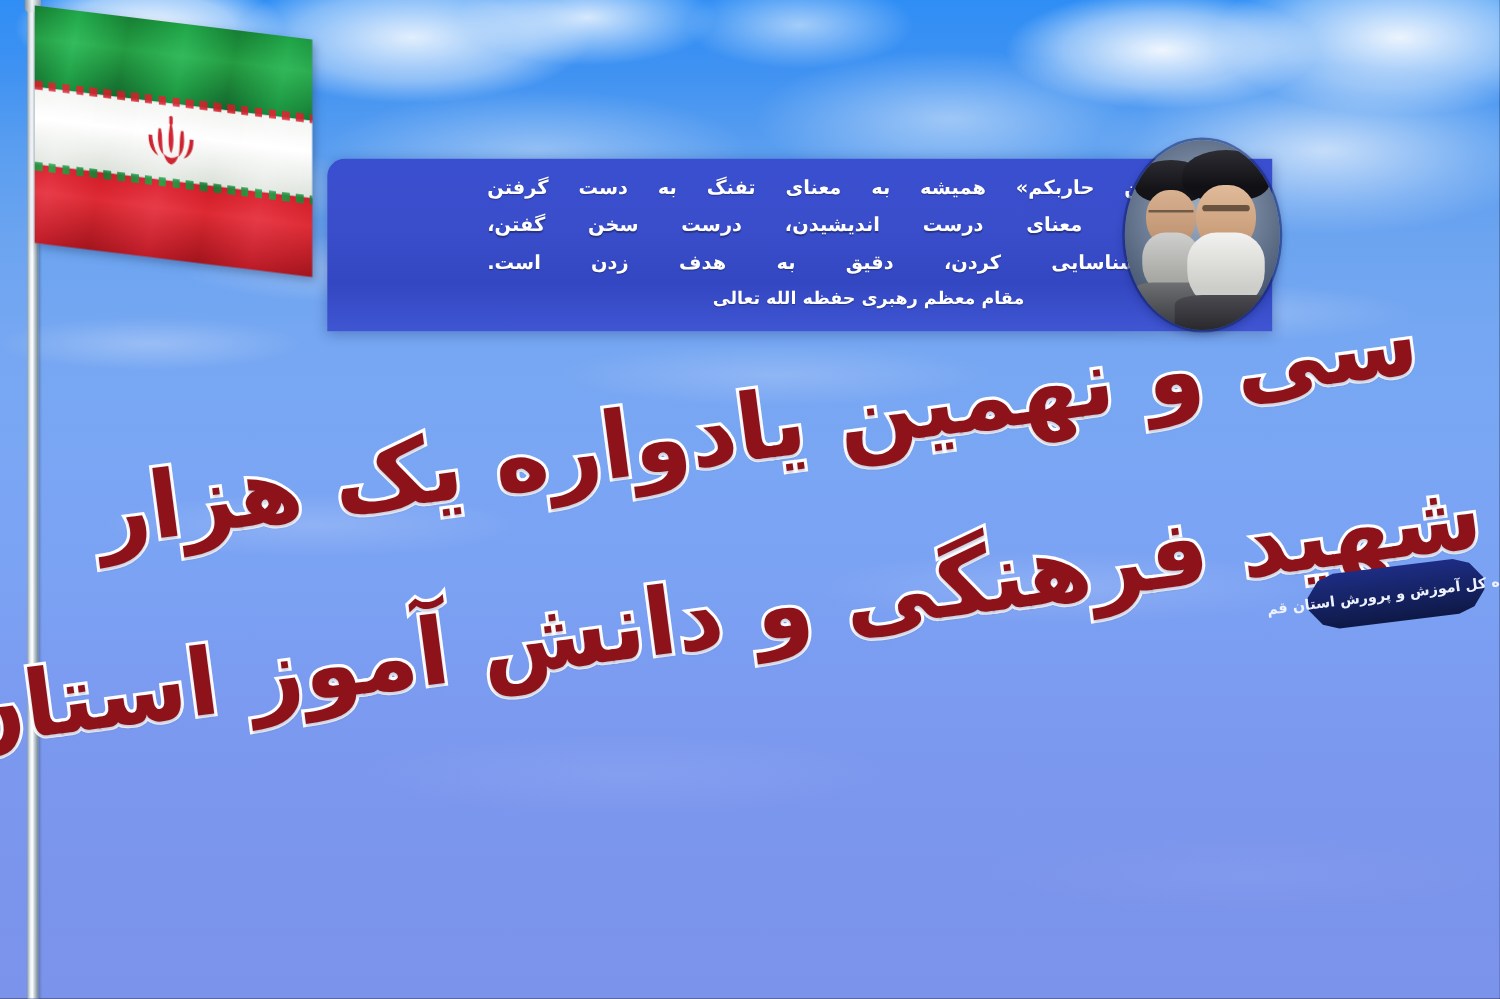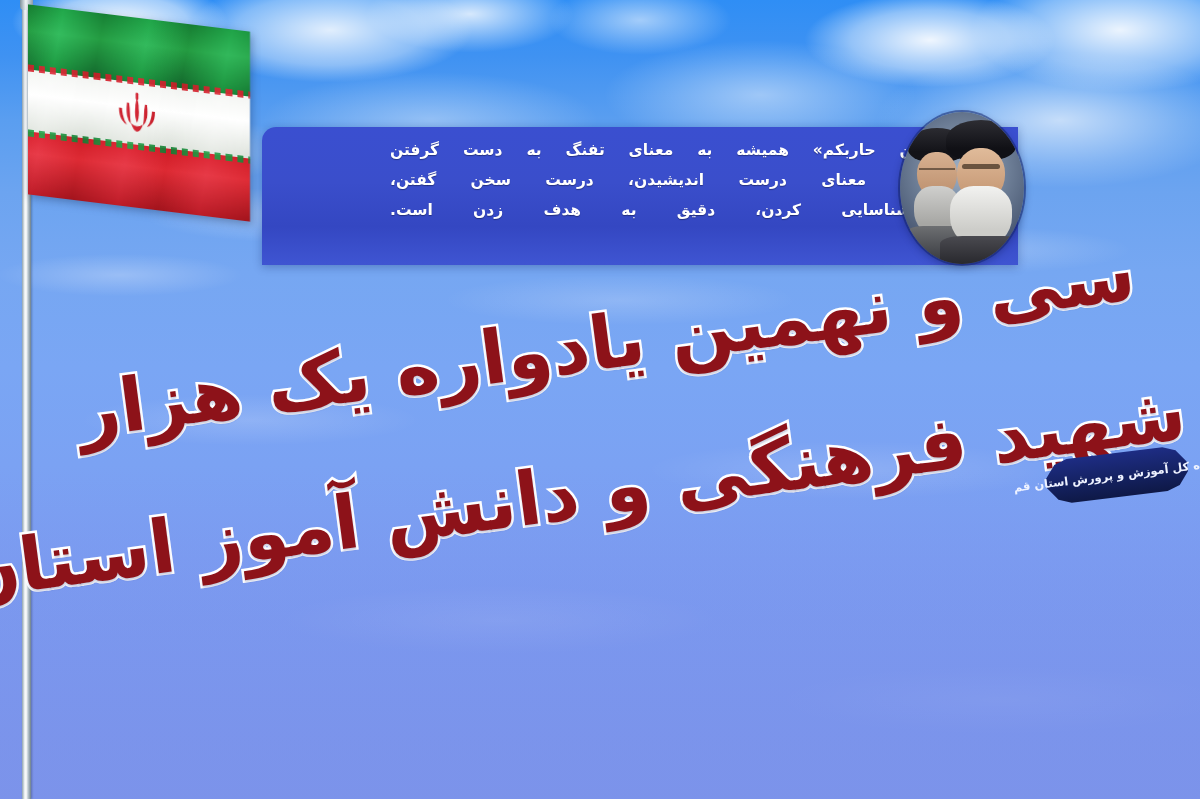--- a/index.html
+++ b/index.html
@@ -263,20 +263,21 @@
       <div class="wave"></div>
     </div>
   </div>
 
   <div class="quote-banner">
     <div class="quote-text">
       <span class="quote-line">«حرب لمن حاربکم» همیشه به معنای تفنگ به دست گرفتن</span>
       <span class="quote-line">نیست، به معنای درست اندیشیدن، درست سخن گفتن،</span>
       <span class="quote-line">درست شناسایی کردن، دقیق به هدف زدن است.</span>
     </div>
+    <div class="quote-attr">مقام معظم رهبری حفظه الله تعالی</div>
   </div>
 
   <div class="portraits">
     <div class="medallion">
       <div class="face f1">
         <div class="turban"></div>
         <div class="skin"></div>
         <div class="glass"></div>
         <div class="beard"></div>
         <div class="robe"></div>

